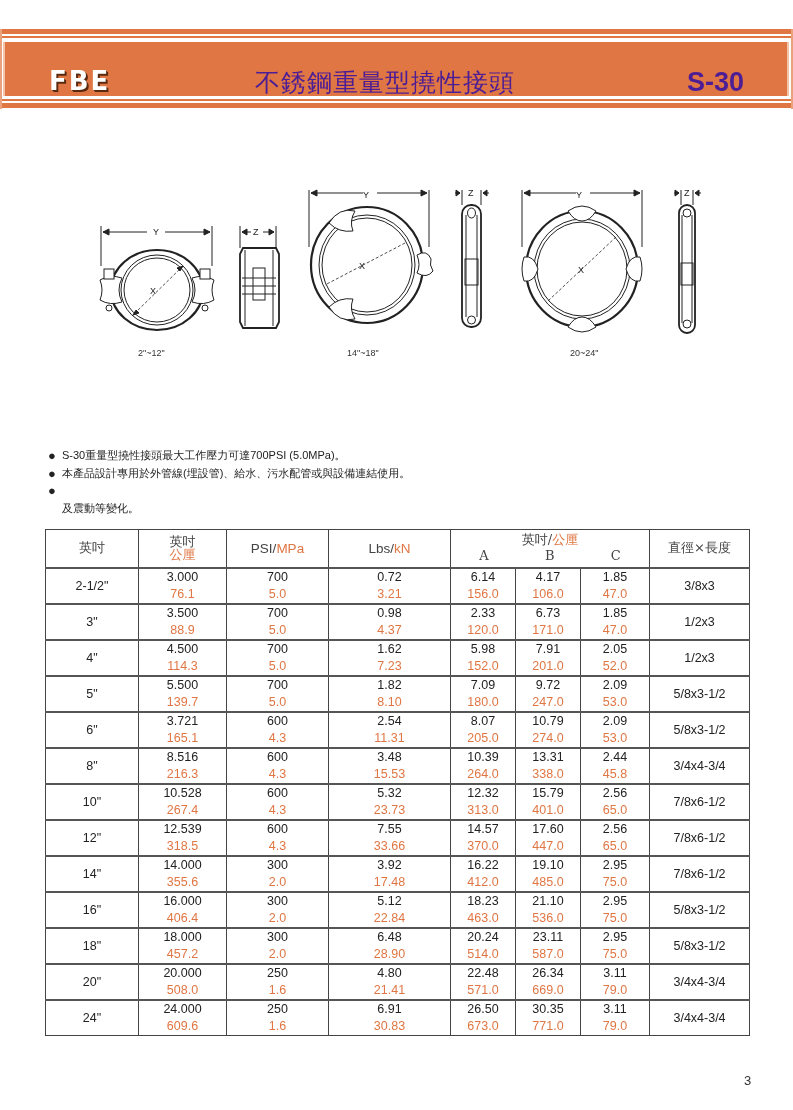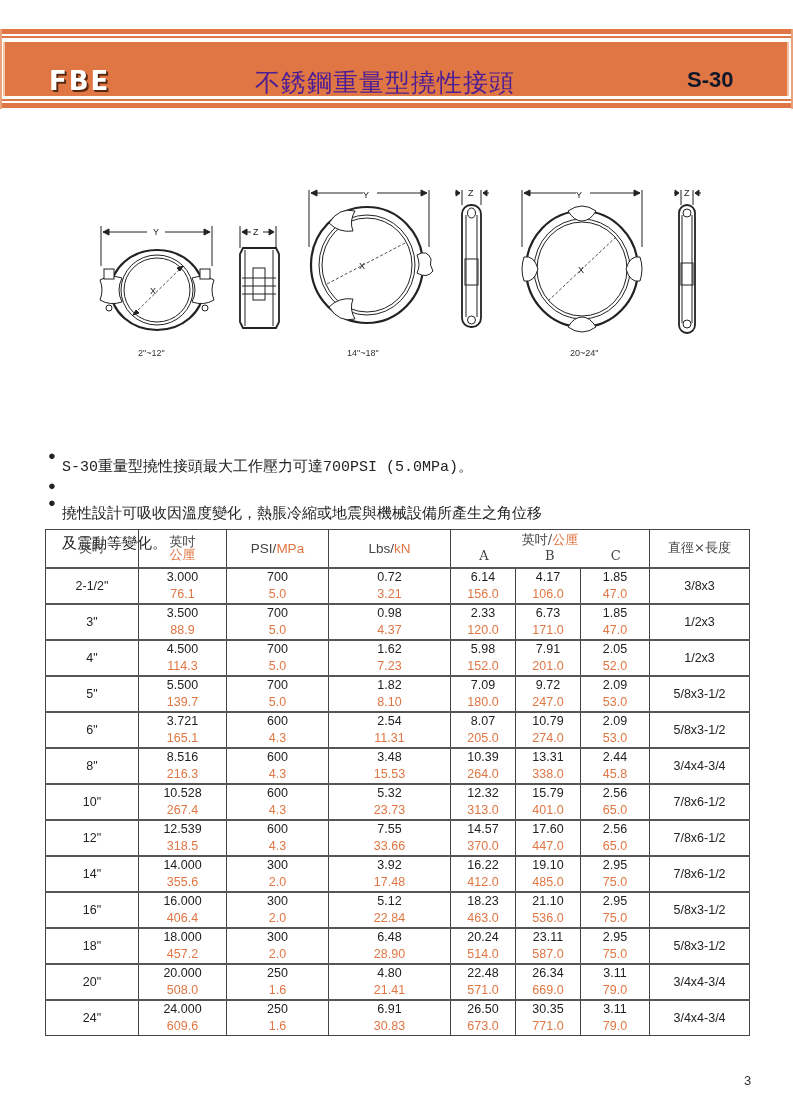--- a/index.html
+++ b/index.html
@@ -15,31 +15,31 @@
                   border-left: 2px solid #f3c4a6; border-right: 2px solid #f3c4a6; }
   .banner .s3 { top: 70px; height: 2px; }
   .banner .s4 { top: 74px; height: 5px; }
   .banner .edge-l { position: absolute; left: 0; top: 0; width: 2px; height: 80px; background: #e9a27c; }
   .banner .edge-r { position: absolute; right: 0; top: 0; width: 2px; height: 80px; background: #e9a27c; }
   .brand { position: absolute; left: 44px; top: 24px; font-family: "DejaVu Sans", sans-serif;
            font-weight: bold; font-size: 26px; color: #ffffff; letter-spacing: 2px;
            text-shadow: 1px 1px 0 #5a2a10, 2px 2px 0 #5a2a10; text-align: right; }
   .title { position: absolute; left: 250px; top: 24px; font-family: "DejaVu Serif", serif;
            font-size: 25px; color: #4c1d95; letter-spacing: 1px; }
-  .model { position: absolute; left: 682px; top: 25px; font-weight: bold; font-size: 22px; color: #0f172a; }
+  .model { position: absolute; left: 682px; top: 25px; font-weight: bold; font-size: 27px; color: #4c1d95; }
 
   
   .diagram { position: absolute; }
   .cap { position: absolute; font-size: 9px; color: #333; }
 
   
   .bullets { position: absolute; left: 48px; top: 447px; width: 640px; }
   .bullet { display: flex; font-size: 14.5px; line-height: 17.5px; color: #222; }
   .bullet .dot { width: 14px; flex: none; font-size: 13px; }
-  .bullet .txt { font-family: Liberation Mono, monospace; font-size: 15px; margin-top: 12px; }
+  .bullet .txt { font-family: Liberation Sans, sans-serif; font-size: 11px; }
   .bullet.cont .txt { padding-left: 0; }
 
   
   table.spec { position: absolute; left: 45px; top: 529px; width: 704px; border-collapse: collapse;
                font-size: 12px; table-layout: fixed; }
   table.spec td { border: 1px solid #444; text-align: center; vertical-align: middle; padding: 0; }
   table.spec tr.h1 td { height: 32px; font-family: "DejaVu Serif", serif; font-size: 14.5px; color: #444; }
   table.spec tr.h2 td { height: 38px; font-family: "DejaVu Serif", serif; font-size: 13px; color: #444; }
   table.spec tr.h2 td.sans { font-family: "Liberation Sans", sans-serif; font-size: 13.5px; }
   .orange { color: #e07643; }
@@ -183,24 +183,24 @@
 </svg>
 <div class="cap" style="left:570px;top:348px">20~24"</div>
 
 <div class="bullets">
   <div class="bullet">
     <span class="dot">●</span>
     <span class="txt">S-30重量型撓性接頭最大工作壓力可達700PSI (5.0MPa)。</span>
   </div>
   <div class="bullet">
     <span class="dot">●</span>
+    <span class="txt">本產品設計專用於外管線(埋設管)、給水、污水配管或與設備連結使用。</span>
   </div>
   <div class="bullet">
     <span class="dot">●</span>
-    <span class="txt">撓性設計可吸收因溫度變化，熱脹冷縮或地震與機械設備所產生之角位移</span>
   </div>
   <div class="bullet cont">
     <span class="dot"></span>
     <span class="txt">及震動等變化。</span>
   </div>
 </div>
 
 <table class="spec">
   <colgroup>
     <col style="width:93px">

